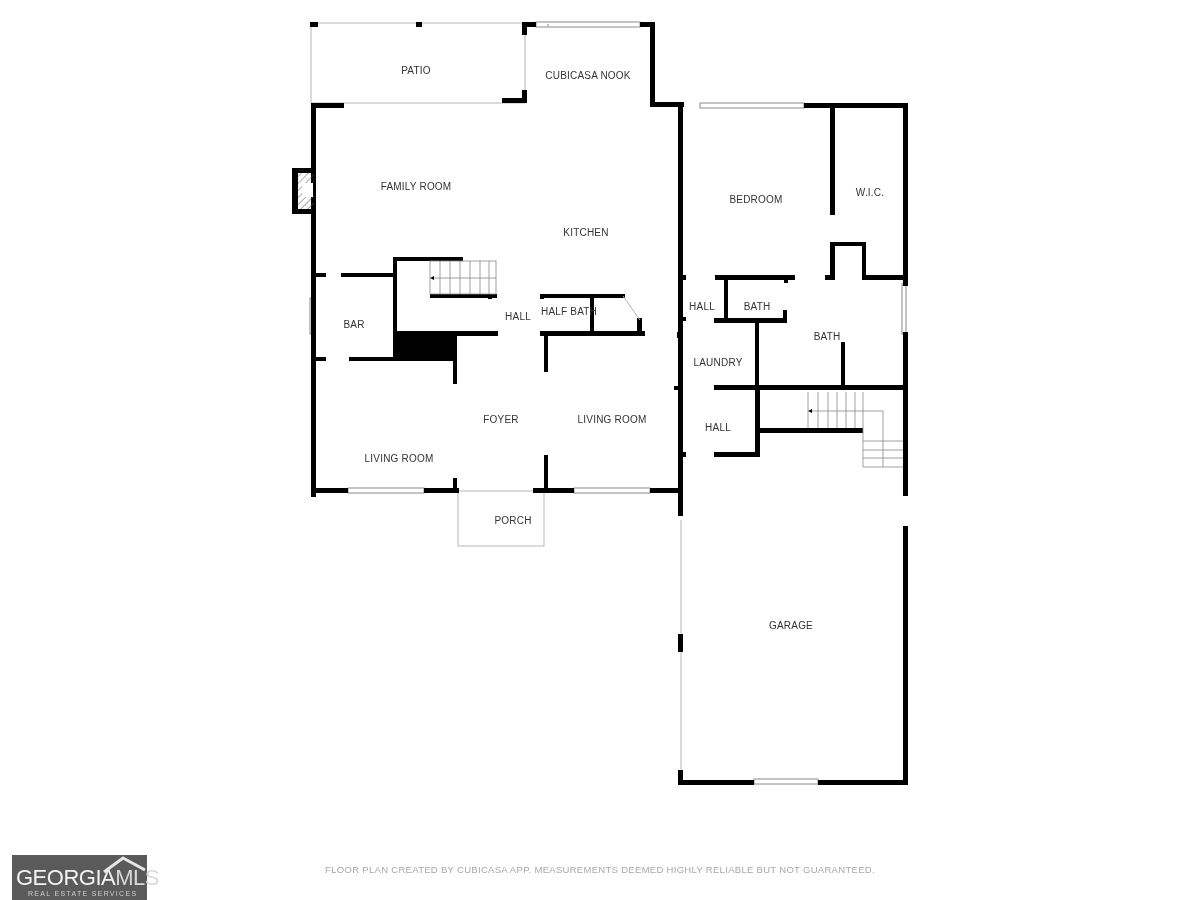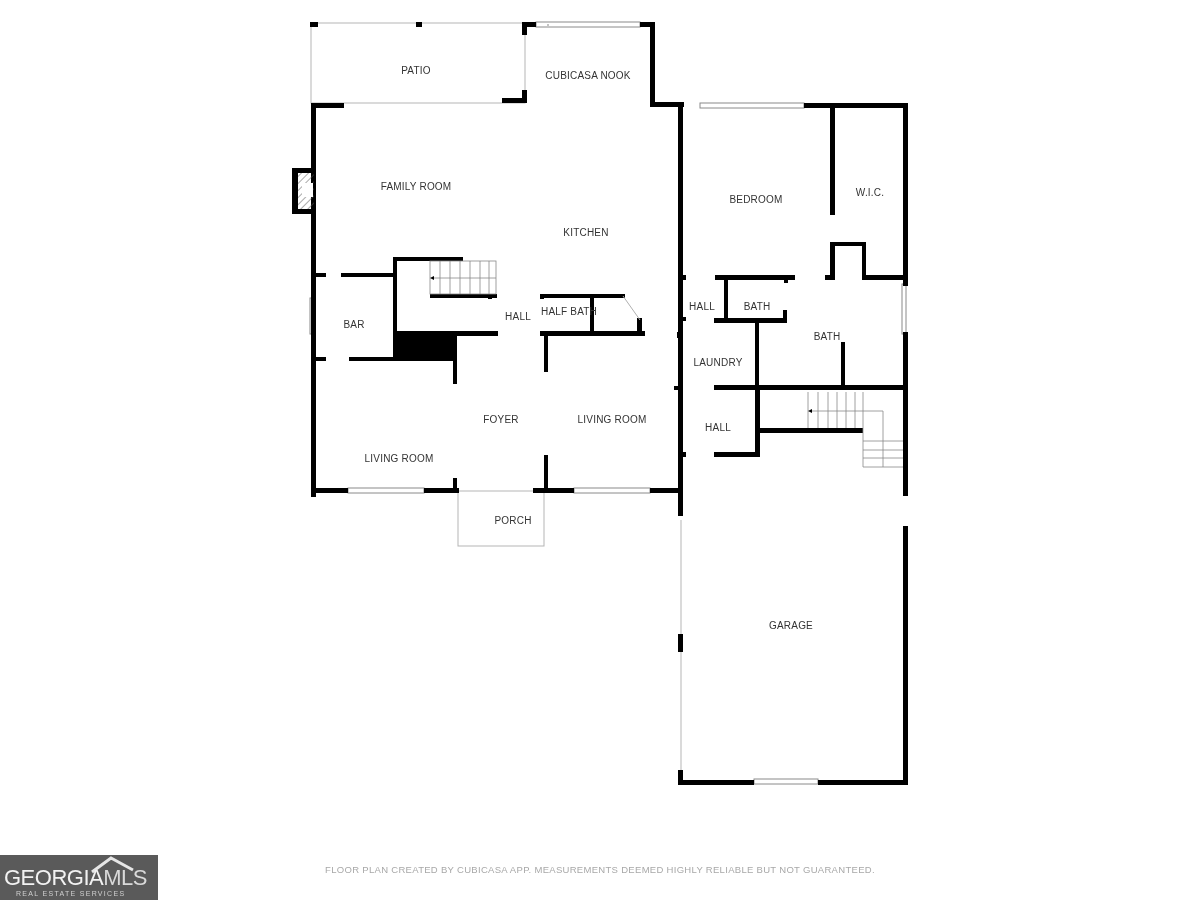--- a/index.html
+++ b/index.html
@@ -1,20 +1,20 @@
 <!DOCTYPE html>
 <html><head>
 <meta charset="utf-8">
 <style>
   html, body { margin:0; padding:0; background:#ffffff; }
   body { width:1200px; height:900px; position:relative; overflow:hidden; font-family:"Liberation Sans", "DejaVu Sans", sans-serif; }
   #plan { position:absolute; left:0; top:0; width:1200px; height:900px; }
   .label { position:absolute; transform:translate(-50%,-50%); font-size:10px; color:#333; letter-spacing:0.2px; white-space:nowrap; }
   .footer { position:absolute; left:600px; top:869px; transform:translate(-50%,-50%); font-size:9.5px; color:#a8a8a8; letter-spacing:0.3px; white-space:nowrap; }
-  .logo { position:absolute; left:0; top:855px; width:158px; height:45px; background:#5a5a5a;text-align:center; }
+  .logo { position:absolute; left:12px; top:855px; width:135px; height:45px; background:#5a5a5a;text-align:center; }
   .logo-main { position:absolute; left:4px; top:12px; font-size:22px; color:#f2f2f2; letter-spacing:-0.5px; line-height:22px; }
   .logo-main .mls { color:#d9d9d9; font-weight:normal; }
   .logo-sub { position:absolute; left:16px; top:35px; font-size:7px; color:#d0d0d0; letter-spacing:1.3px; }
 </style>
 </head>
 <body>
 
 <svg id="plan" viewBox="0 0 1200 900" xmlns="http://www.w3.org/2000/svg">
   <defs>
     <pattern id="hatch" width="5" height="5" patternUnits="userSpaceOnUse" patternTransform="rotate(45)">

